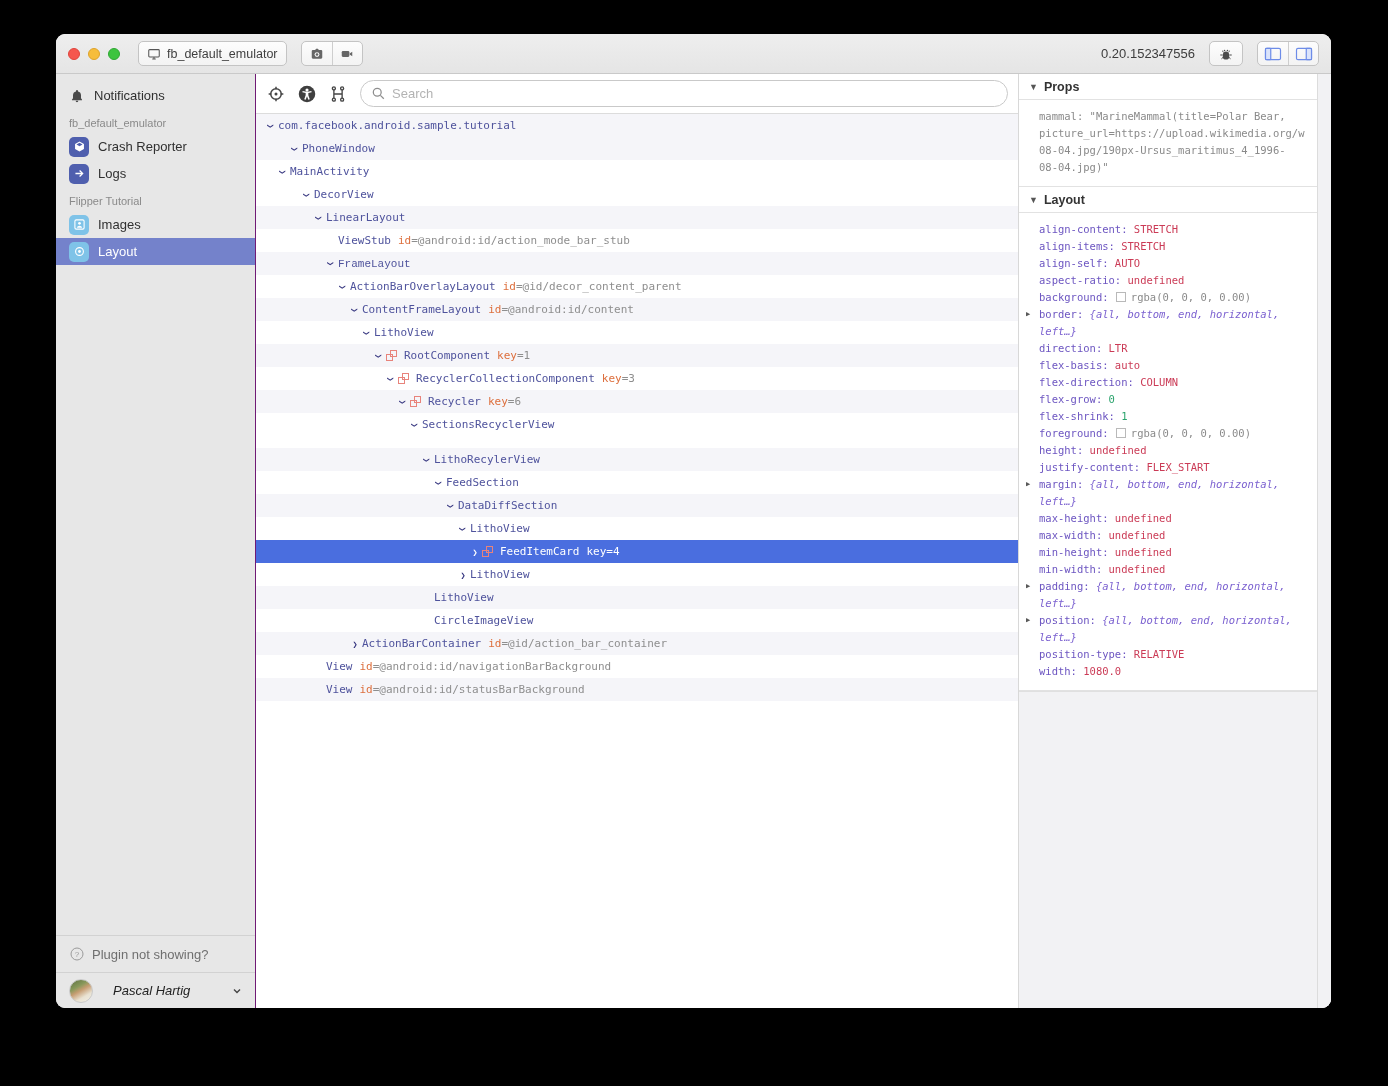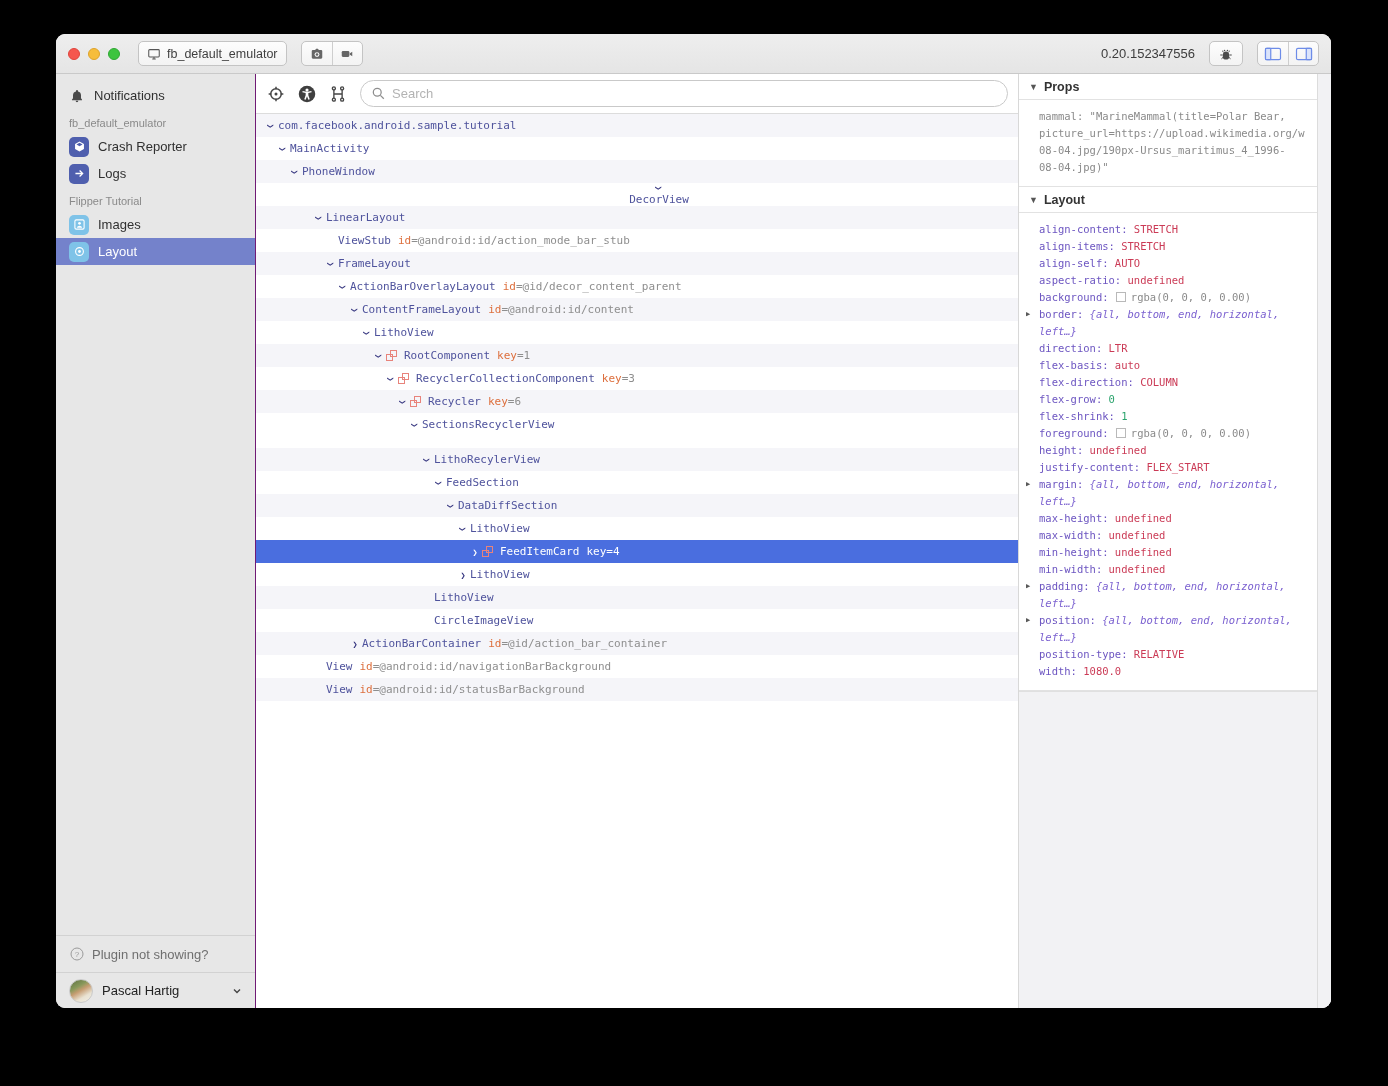--- a/index.html
+++ b/index.html
@@ -33,21 +33,21 @@
   .content { flex:1; display:flex; min-height:0; }
 
   
   .sidebar { width:200px; background:#e7e7e7; border-right:1px solid #701a75; display:flex; flex-direction:column; padding-top:8px; }
   .side-item { height:27px; display:flex; align-items:center; padding-left:13px; gap:9px; font-size:13px; color:#303030; }
   .side-item.selected { background:#7482cb; color:#fff; }
   .side-section { height:24px; display:flex; align-items:flex-end; padding:0 0 4px 13px; font-size:11px; color:#8a8a8a; }
   .plug-icon { width:20px; height:20px; border-radius:5px; display:flex; align-items:center; justify-content:center; flex:0 0 auto; }
   .sidebar .flex { flex:1; }
   .help-row { border-top:1px solid #d2d2d2; height:37px; display:flex; align-items:center; gap:7px; padding-left:13px; font-size:13px; color:#6f6f6f; }
-  .user-row { border-top:1px solid #d2d2d2; height:36px; display:flex; align-items:center; gap:9px; padding:0 12px 0 13px; font-size:13px; color:#222; }
+  .user-row { border-top:1px solid #d2d2d2; height:36px; display:flex; align-items:center; gap:20px; padding:0 12px 0 13px; font-size:13px; color:#222;font-style:italic; }
   .avatar { width:24px; height:24px; border-radius:50%; flex:0 0 auto;
     background:linear-gradient(150deg,#5d7042 0%,#87985a 32%,#c69d72 48%,#e9e2d2 72%,#f2efe6 100%); border:1px solid #c9c9c9; }
   .user-name { flex:1; }
 
   
   .main { flex:1; min-width:0; background:#fff; display:flex; flex-direction:column; }
   .toolbar { height:40px; flex:0 0 auto; border-bottom:1px solid #dcdcdc; display:flex; align-items:center; padding:0 10px 0 11px; gap:13px; }
   .search { flex:1; height:27px; border:1px solid #c9c9c9; border-radius:14px; background:#fff; display:flex; align-items:center; padding:0 10px; gap:6px; }
   .search input { border:none; outline:none; flex:1; font-size:13px; color:#c2410c; background:transparent; }
   .search input::placeholder { color:#b3b3b3; }
@@ -235,51 +235,51 @@
           <input type="text" placeholder="Search" style="">
         </div>
       </div>
       <div class="tree" id="tree">
           <div class="tree-row stripe" style="padding-left: 8px;">
             <span class="tw">
               <span class="twist">❯</span>
             </span>
             <span>com.facebook.android.sample.tutorial</span>
           </div>
+          <div class="tree-row stripe" style="padding-left: 32px;">
+            <span class="tw">
+              <span class="twist">❯</span>
+            </span>
+            <span>PhoneWindow</span>
+          </div>
           <div class="tree-row" style="padding-left: 20px;">
             <span class="tw">
               <span class="twist">❯</span>
             </span>
             <span>MainActivity</span>
           </div>
-          <div class="tree-row stripe" style="padding-left: 32px;">
-            <span class="tw">
-              <span class="twist">❯</span>
-            </span>
-            <span>PhoneWindow</span>
-          </div>
-          <div class="tree-row" style="padding-left: 44px; flex-direction: column;">
+          <div class="tree-row" style="padding-left: 44px;">
             <span class="tw">
               <span class="twist">❯</span>
             </span>
             <span>DecorView</span>
           </div>
           <div class="tree-row stripe" style="padding-left: 56px;">
             <span class="tw">
               <span class="twist">❯</span>
             </span>
             <span>LinearLayout</span>
           </div>
           <div class="tree-row" style="padding-left: 68px;">
             <span class="tw"></span>
             <span>ViewStub</span>
             <span class="attr-n">id</span>
             <span class="attr-v">=@android:id/action_mode_bar_stub</span>
           </div>
-          <div class="tree-row stripe" style="padding-left: 68px;">
+          <div class="tree-row stripe" style="padding-left: 68px; font-family: Liberation Mono, monospace;">
             <span class="tw">
               <span class="twist">❯</span>
             </span>
             <span>FrameLayout</span>
           </div>
           <div class="tree-row" style="padding-left: 80px;">
             <span class="tw">
               <span class="twist">❯</span>
             </span>
             <span>ActionBarOverlayLayout</span>

